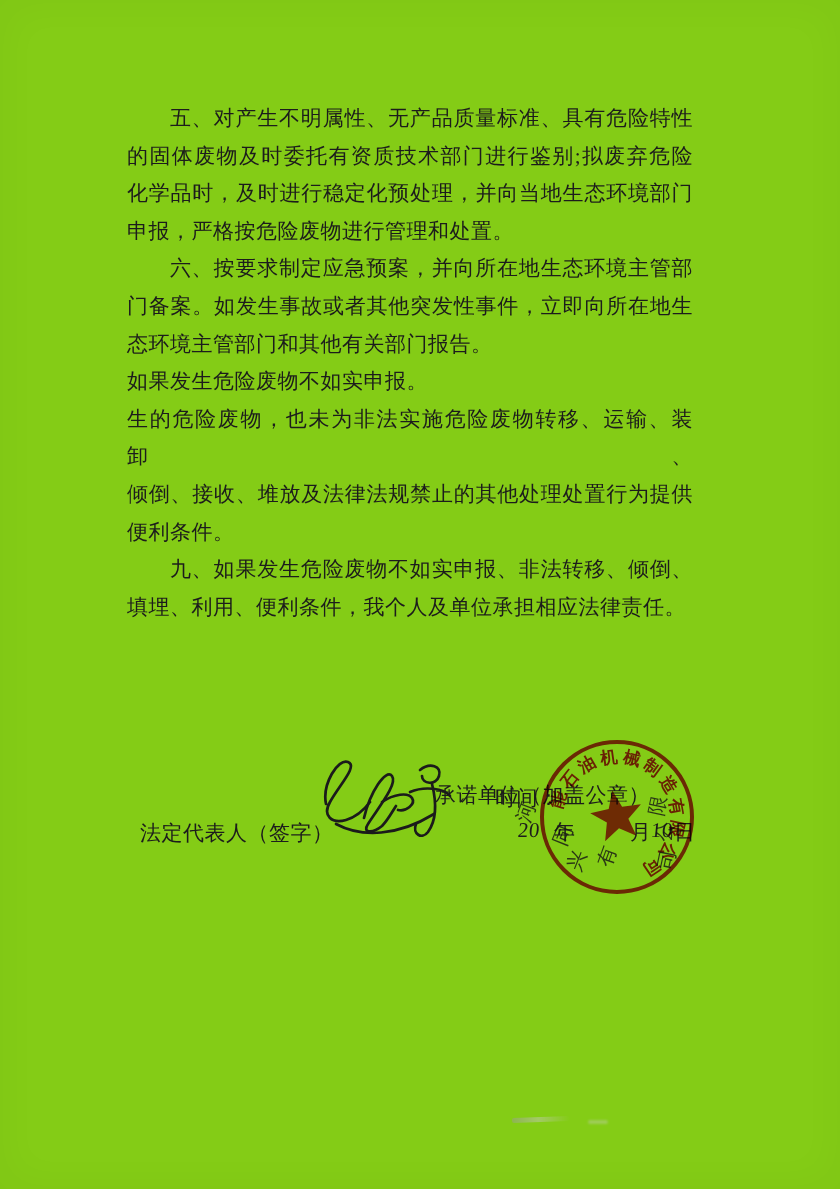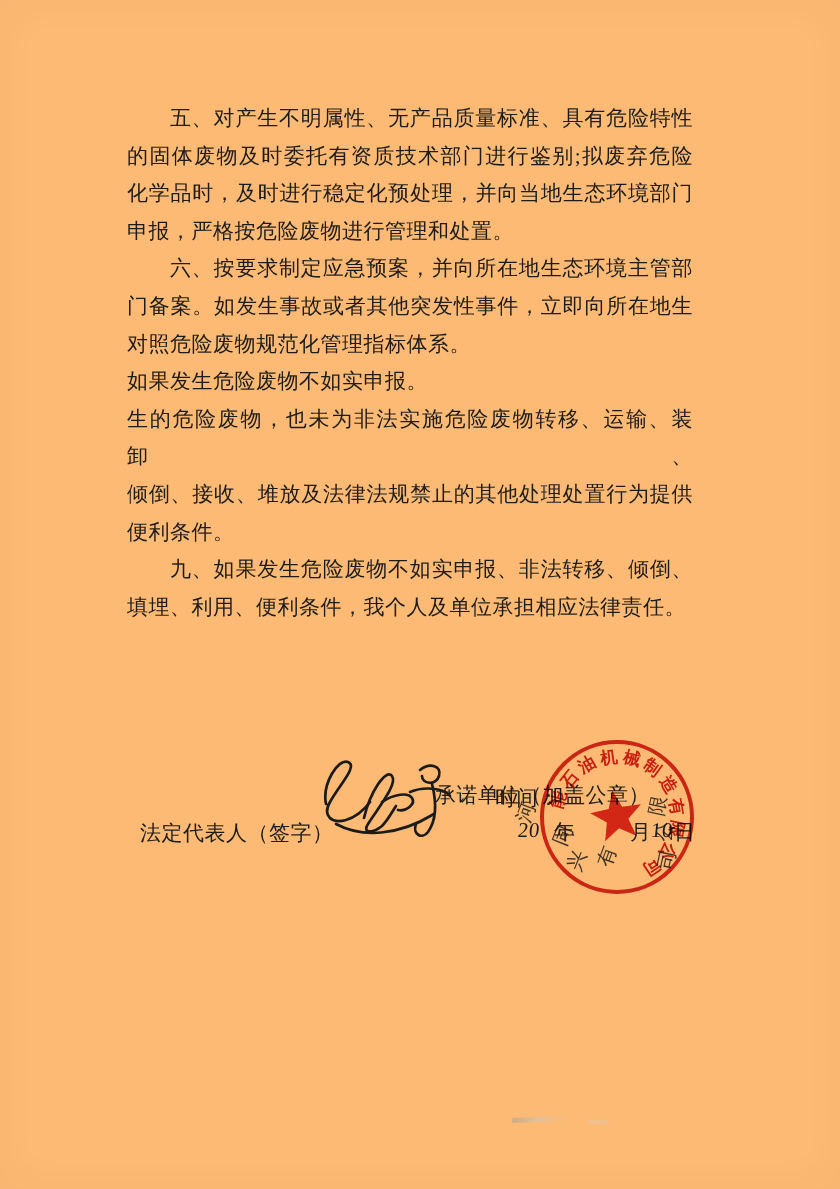--- a/index.html
+++ b/index.html
@@ -1,20 +1,20 @@
 <!DOCTYPE html>
 <html><head>
 <meta charset="utf-8">
 <title>Document</title>
 <style>
   html,body{margin:0;padding:0;background:#ffffff;}
   .page{
     position:relative;
     width:840px;height:1189px;
-    background:#fdba74;
+    background:#84cc16;
     overflow:hidden;
     font-family:"Liberation Serif","DejaVu Serif",serif;
     color:#1c1c1c;
     box-shadow:inset 0 0 45px rgba(0,0,0,0.035);
   }
   
   .body-text{
     position:absolute;
     left:127px;top:100px;width:566px;
     font-size:21px;line-height:37.6px;letter-spacing:0.5px;
@@ -74,21 +74,21 @@
 
 <div class="page">
 
   <div class="body-text" id="body-text">
       <div class="line indent">五、对产生不明属性、无产品质量标准、具有危险特性</div>
       <div class="line">的固体废物及时委托有资质技术部门进行鉴别;拟废弃危险</div>
       <div class="line">化学品时，及时进行稳定化预处理，并向当地生态环境部门</div>
       <div class="line last">申报，严格按危险废物进行管理和处置。</div>
       <div class="line indent">六、按要求制定应急预案，并向所在地生态环境主管部</div>
       <div class="line">门备案。如发生事故或者其他突发性事件，立即向所在地生</div>
-      <div class="line last">对照危险废物规范化管理指标体系。</div>
+      <div class="line last">态环境主管部门和其他有关部门报告。</div>
       <div class="line last">如果发生危险废物不如实申报。</div>
       <div class="line">生的危险废物，也未为非法实施危险废物转移、运输、装卸、</div>
       <div class="line">倾倒、接收、堆放及法律法规禁止的其他处理处置行为提供</div>
       <div class="line last">便利条件。</div>
       <div class="line indent">九、如果发生危险废物不如实申报、非法转移、倾倒、</div>
       <div class="line last">填埋、利用、便利条件，我个人及单位承担相应法律责任。</div>
     </div>
 
   <span class="abs sig-label">法定代表人（签字）</span>
 

